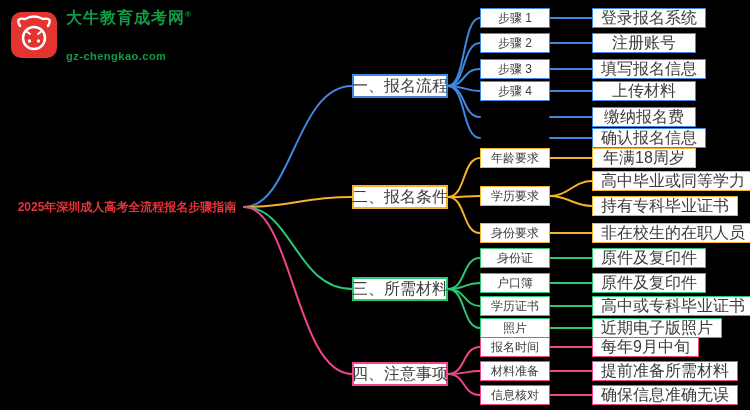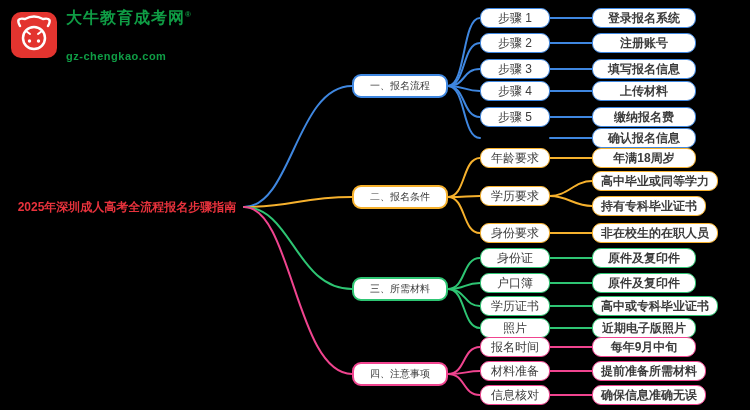--- a/index.html
+++ b/index.html
@@ -11,26 +11,26 @@
   svg.wires{position:absolute;left:0;top:0;width:750px;height:410px;}
   svg.wires path{fill:none;stroke-width:2;stroke-linecap:round;}
   .s1{stroke:var(--branch1);}
   .s2{stroke:var(--branch2);}
   .s3{stroke:var(--branch3);}
   .s4{stroke:var(--branch4);}
 
   .node{
     position:absolute;box-sizing:border-box;background:#ffffff;
     display:flex;align-items:center;justify-content:center;
-    border:2px solid #999;border-radius:9px;
+    border:2px solid #999;border-radius:0;
     color:var(--node_text);white-space:nowrap;
   }
-  .branch{width:96px;height:24px;font-size:10px;}
+  .branch{width:96px;height:24px;font-size:16px;}
   .child{width:70px;height:20px;font-size:12px;border-width:1.5px;}
-  .leaf{height:20px;min-width:104px;padding:0 8px;font-size:12px;border-width:1.5px;font-weight:bold;}
+  .leaf{height:20px;min-width:104px;padding:0 8px;font-size:16px;border-width:1.5px;}
   .c1{border-color:var(--branch1);}
   .c2{border-color:var(--branch2);}
   .c3{border-color:var(--branch3);text-align:center;}
   .c4{border-color:var(--branch4);}
 
   .root-label{
     position:absolute;left:8px;top:197px;width:238px;height:20px;
     display:flex;align-items:center;justify-content:center;
     font-size:12px;font-weight:bold;color:var(--root_text);white-space:nowrap;
   }
@@ -110,21 +110,20 @@
     </div>
   </div>
 
   <div class="root-label">2025年深圳成人高考全流程报名步骤指南</div>
 
   <div class="node branch c1" style="left:352px;top:74px">一、报名流程</div>
   <div class="node child c1" style="left:480px;top:8px">步骤 1</div>
   <div class="node child c1" style="left:480px;top:33px">步骤 2</div>
   <div class="node child c1" style="left:480px;top:59px">步骤 3</div>
   <div class="node child c1" style="left:480px;top:81px">步骤 4</div>
-  <div class="node child c1" style="left:480px;top:107px">步骤 5</div>
   <div class="node leaf c1" style="left:592px;top:8px">登录报名系统</div>
   <div class="node leaf c1" style="left:592px;top:33px">注册账号</div>
   <div class="node leaf c1" style="left:592px;top:59px">填写报名信息</div>
   <div class="node leaf c1" style="left:592px;top:81px">上传材料</div>
   <div class="node leaf c1" style="left:592px;top:107px">缴纳报名费</div>
   <div class="node leaf c1" style="left:592px;top:128px">确认报名信息</div>
 
   <div class="node branch c2" style="left:352px;top:185px">二、报名条件</div>
   <div class="node child c2" style="left:480px;top:148px">年龄要求</div>
   <div class="node child c2" style="left:480px;top:186px">学历要求</div>

